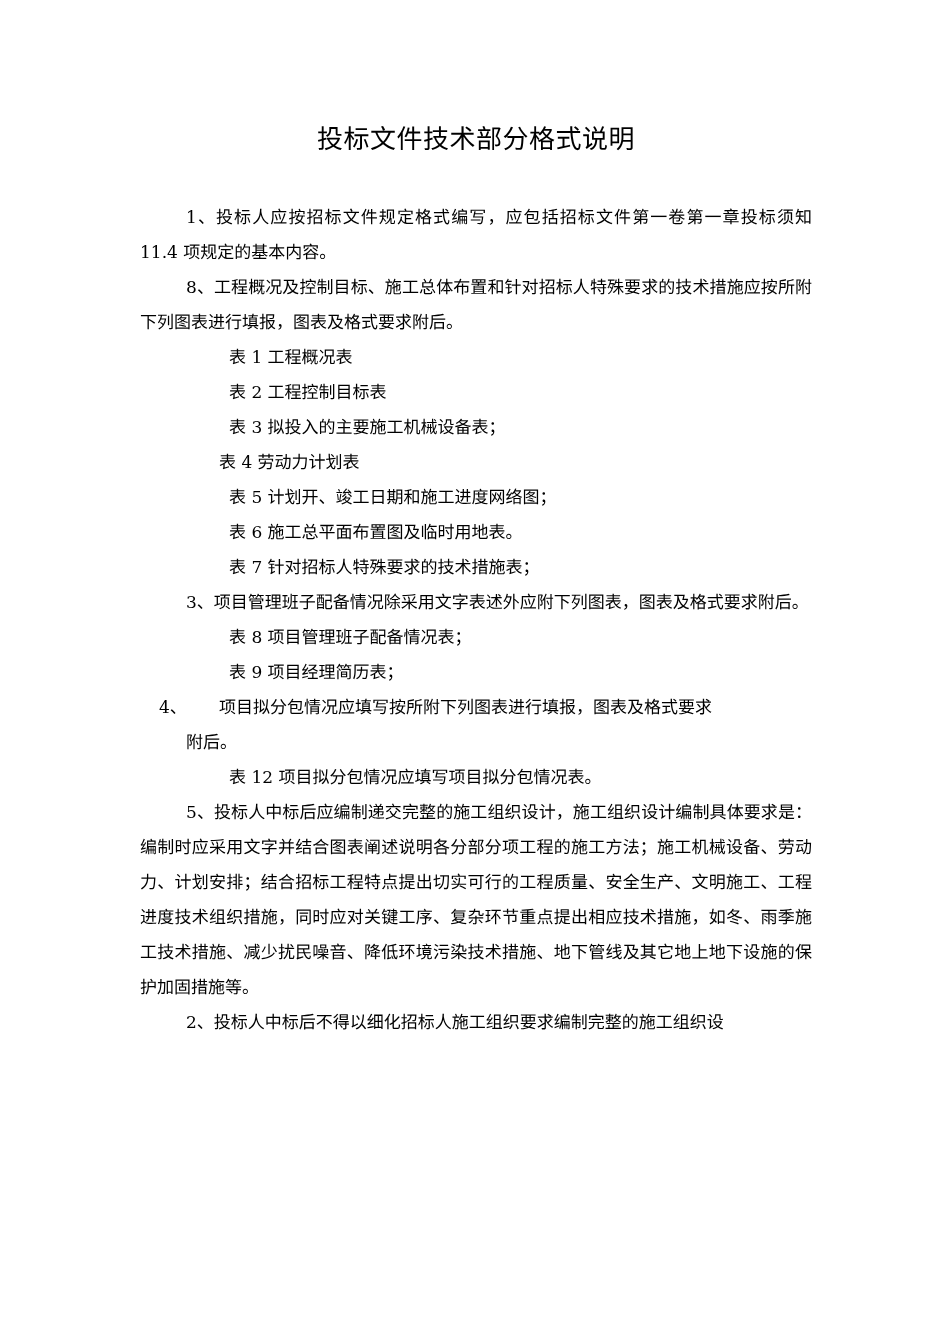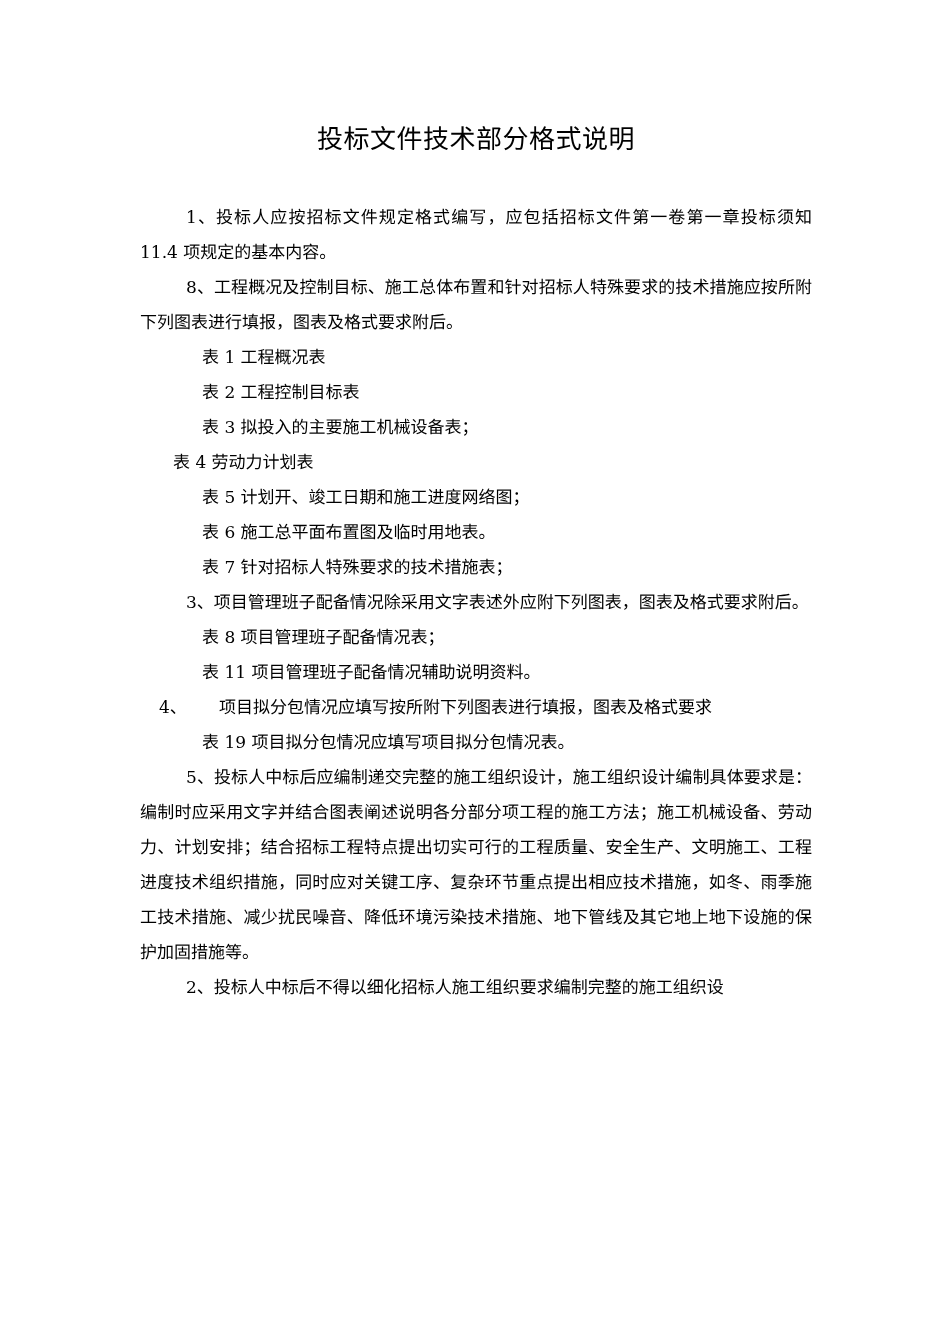--- a/index.html
+++ b/index.html
@@ -50,26 +50,26 @@
     text-justify: inter-ideograph;
     letter-spacing: 0px;
   }
   
   .para.numbered {
     text-indent: 46px;
   }
   
   .para.tableitem {
     text-indent: 0;
-    margin-left: 62px;
+    margin-left: 89px;
     white-space: nowrap;
   }
   
   .para.tableitem.shift-left {
-    margin-left: 33px;
+    margin-left: 79px;
   }
   
   .para.hanging {
     margin-left: 19px;
     text-indent: 0;
   }
   .para.hanging .marker {
     display: inline-block;
     width: 60px;
   }
@@ -96,26 +96,27 @@
     <p class="para tableitem">表 2  工程控制目标表</p>
     <p class="para tableitem">表 3  拟投入的主要施工机械设备表；</p>
     <p class="para tableitem shift-left">表 4  劳动力计划表</p>
     <p class="para tableitem">表 5  计划开、竣工日期和施工进度网络图；</p>
     <p class="para tableitem">表 6  施工总平面布置图及临时用地表。</p>
     <p class="para tableitem">表 7  针对招标人特殊要求的技术措施表；</p>
 
     <p class="para numbered">3、项目管理班子配备情况除采用文字表述外应附下列图表，图表及格式要求附后。</p>
 
     <p class="para tableitem">表 8  项目管理班子配备情况表；</p>
-    <p class="para tableitem">表 11  项目管理班子配备情况辅助说明资料。</p>
+    <p class="para tableitem">表 9   项目经理简历表；</p>
 
     <p class="para hanging">
       <span class="marker">4、</span><span>项目拟分包情况应填写按所附下列图表进行填报，图表及格式要求</span>
+      <span class="cont">附后。</span>
     </p>
 
-    <p class="para tableitem">表 19  项目拟分包情况应填写项目拟分包情况表。</p>
+    <p class="para tableitem">表 12  项目拟分包情况应填写项目拟分包情况表。</p>
 
     <p class="para numbered">5、投标人中标后应编制递交完整的施工组织设计，施工组织设计编制具体要求是：编制时应采用文字并结合图表阐述说明各分部分项工程的施工方法；施工机械设备、劳动力、计划安排；结合招标工程特点提出切实可行的工程质量、安全生产、文明施工、工程进度技术组织措施，同时应对关键工序、复杂环节重点提出相应技术措施，如冬、雨季施工技术措施、减少扰民噪音、降低环境污染技术措施、地下管线及其它地上地下设施的保护加固措施等。</p>
 
     <p class="para numbered">2、投标人中标后不得以细化招标人施工组织要求编制完整的施工组织设</p>
 
   </div>
 </div>
 
 </body></html>

